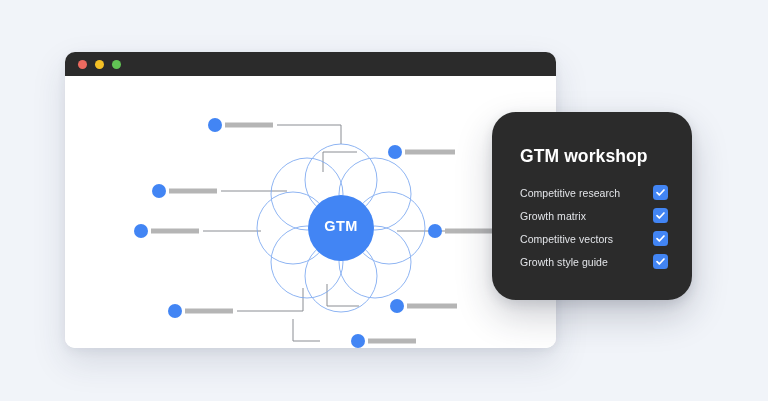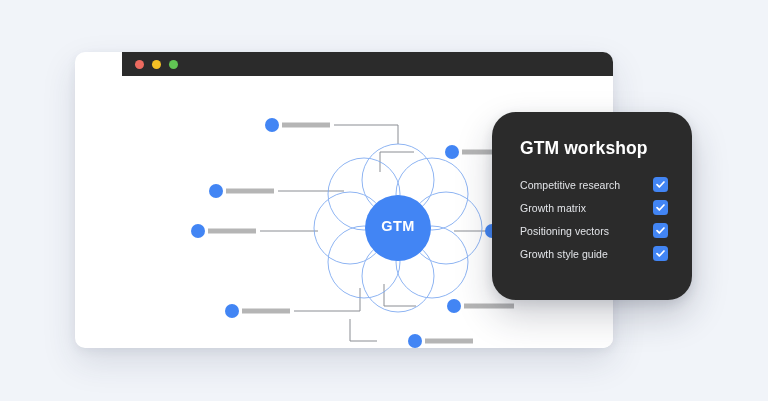--- a/index.html
+++ b/index.html
@@ -11,29 +11,28 @@
     height: 401px;
     background: #f1f4f9;
     font-family: "Liberation Sans", sans-serif;
     overflow: hidden;
     position: relative;
   }
 
   
   .browser-window {
     position: absolute;
-    left: 75px;
+    left: 65px;
     top: 52px;
     width: 491px;
     height: 296px;
     border-radius: 10px;
     background: #ffffff;
     box-shadow: 0 14px 34px rgba(40, 50, 80, 0.13), 0 3px 10px rgba(40, 50, 80, 0.07);
     overflow: hidden;
-    padding-left: 47px;
   }
   .titlebar {
     height: 24px;
     background: #2b2b2b;
     display: flex;
     align-items: center;
     padding-left: 13px;
     gap: 8px;
   }
   .dot {
@@ -88,21 +87,21 @@
     border-radius: 24px;
     box-shadow: 0 16px 36px rgba(30, 38, 60, 0.22), 0 4px 12px rgba(30, 38, 60, 0.12);
     padding: 26px 24px 0 28px;
     box-sizing: border-box;
   }
   .card-title {
     color: #ffffff;
     font-size: 17.5px;
     font-weight: bold;
     letter-spacing: 0.1px;
-    margin: 0 0 18px 0;
+    margin: 8px 0 18px 0;
   }
   .task-list {
     display: flex;
     flex-direction: column;
     gap: 8px;
   }
   .task-row {
     display: flex;
     align-items: center;
     justify-content: space-between;
@@ -209,21 +208,21 @@
     <div class="task-row">
       <span class="task-label">Growth matrix</span>
       <span class="checkbox">
         <svg width="11" height="11" viewBox="0 0 12 12" aria-hidden="true">
           <path d="M2.2 6.2 L4.7 8.7 L9.8 3.3" fill="none" stroke="#ffffff" stroke-width="1.9" stroke-linecap="round" stroke-linejoin="round"></path>
         </svg>
       </span>
     </div>
 
     <div class="task-row">
-      <span class="task-label">Positioning vectors</span>
+      <span class="task-label">Competitive vectors</span>
       <span class="checkbox">
         <svg width="11" height="11" viewBox="0 0 12 12" aria-hidden="true">
           <path d="M2.2 6.2 L4.7 8.7 L9.8 3.3" fill="none" stroke="#ffffff" stroke-width="1.9" stroke-linecap="round" stroke-linejoin="round"></path>
         </svg>
       </span>
     </div>
 
     <div class="task-row">
       <span class="task-label">Growth style guide</span>
       <span class="checkbox">

